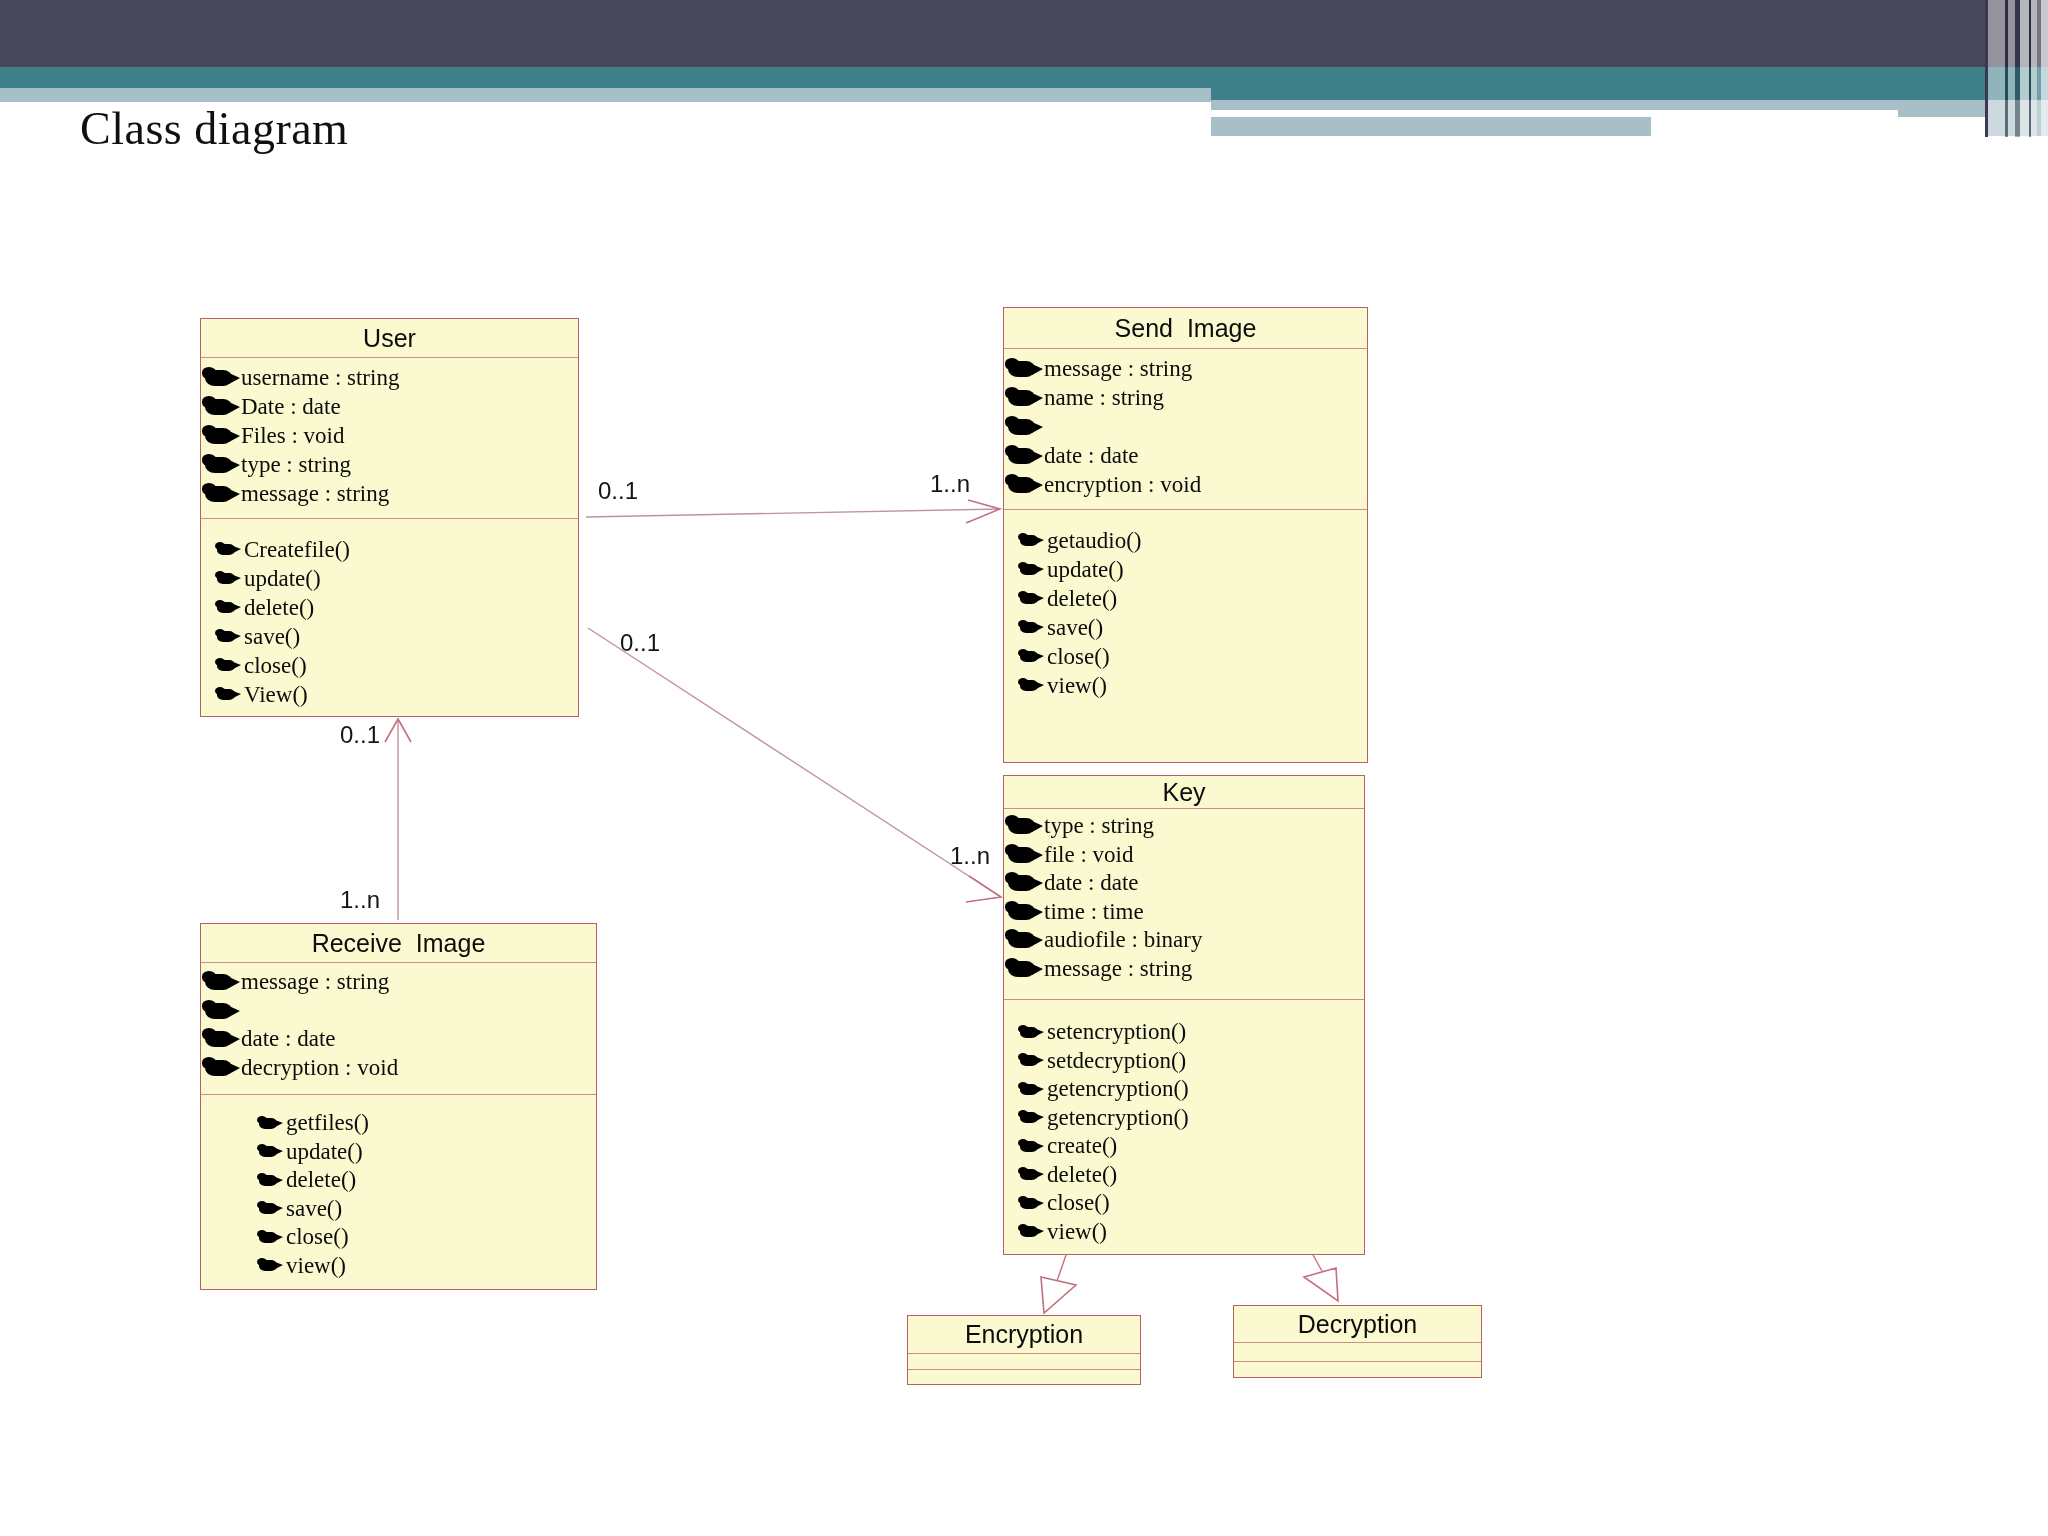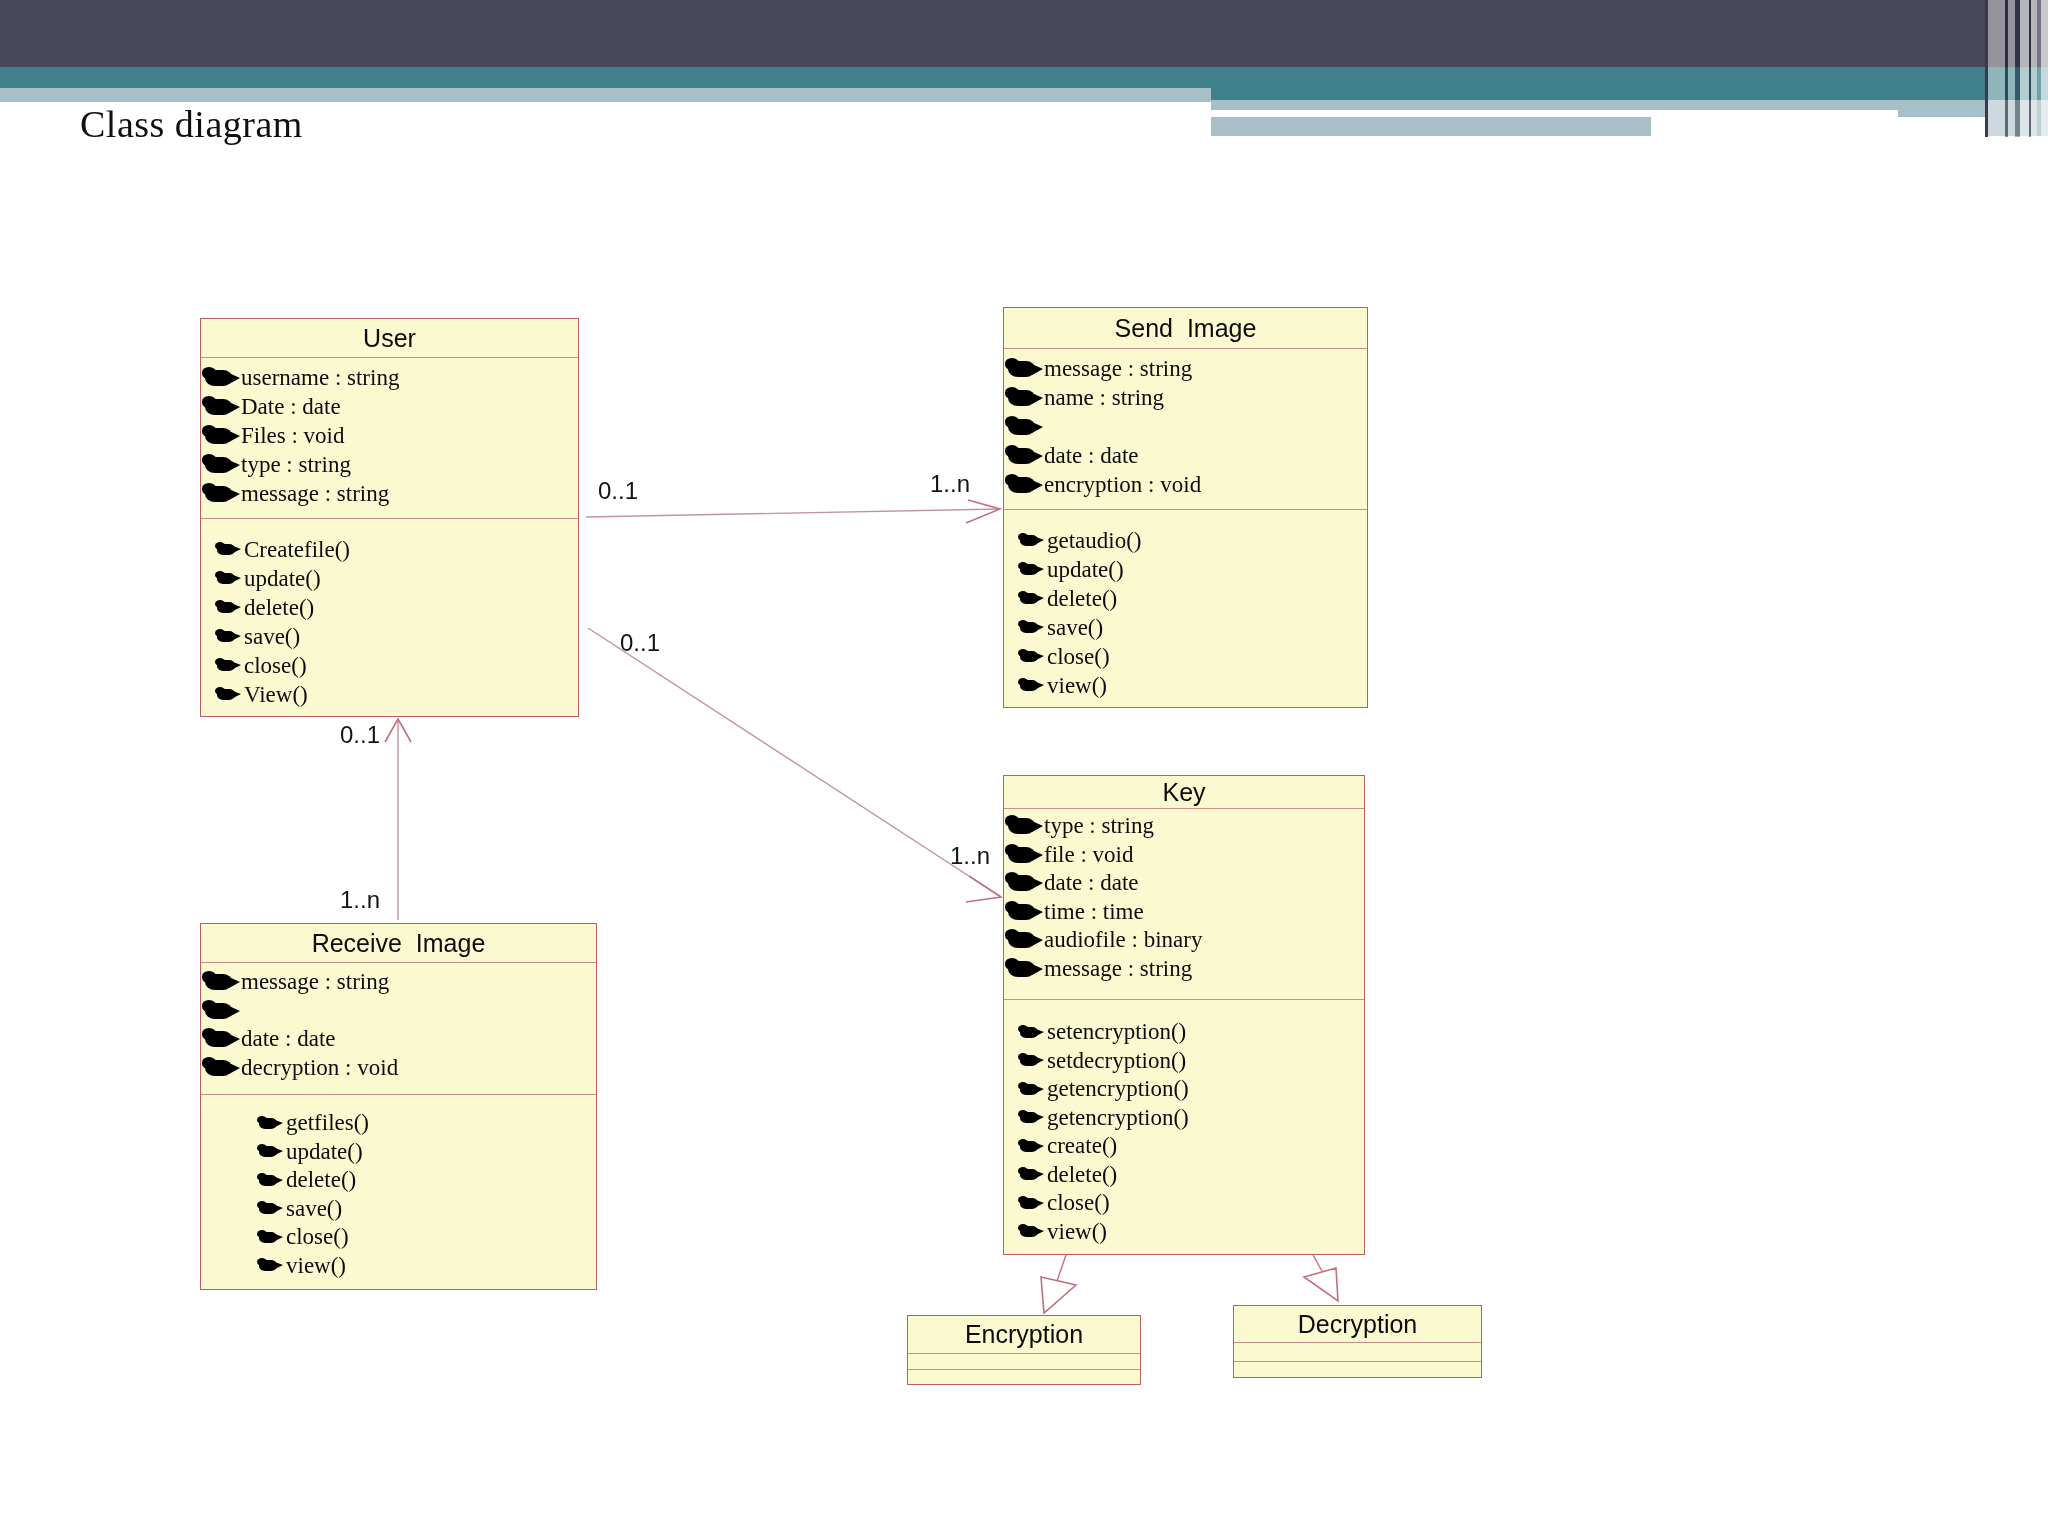--- a/index.html
+++ b/index.html
@@ -26,21 +26,21 @@
   .cs5{width:5px;background:rgba(20,20,35,0.35);}
   .cs6{width:9px;background:rgba(255,255,255,0.6);}
   .cs7{width:2px;background:rgba(20,20,35,0.5);}
   .cs8{width:6px;background:rgba(255,255,255,0.6);}
   .cs9{width:4px;background:rgba(255,255,255,0.25);}
   .cs10{width:7px;background:rgba(255,255,255,0.7);}
 
   .slide-title{
     left:80px;top:102px;
     font-family:"Liberation Serif","DejaVu Serif",serif;
-    font-size:38px;color:#101010;letter-spacing:0.5px;
+    font-size:46px;color:#101010;letter-spacing:0.5px;
   }
 
   
   .cls{
     position:absolute;background:#FBF9D0;border:1.5px solid #B86062;
     box-sizing:border-box;color:#0c0c0c;
   }
   .cls-title{
     display:flex;align-items:center;justify-content:center;
     font-size:25px;white-space:pre;box-sizing:border-box;
@@ -57,21 +57,21 @@
   .blob-attr::after{content:"";position:absolute;right:-8px;top:3px;border-left:11px solid #000;border-top:5px solid transparent;border-bottom:6px solid transparent;}
   .blob-op{width:18px;height:11px;margin-left:16px;border-radius:6px/5px;}
   .blob-op::before{content:"";position:absolute;left:-2px;top:-2px;width:10px;height:8px;background:#000;border-radius:50%;}
   .blob-op::after{content:"";position:absolute;right:-6px;top:2px;border-left:8px solid #000;border-top:3px solid transparent;border-bottom:4px solid transparent;}
 
   #box-user{left:200px;top:318px;width:379px;height:399px;}
   #box-user .cls-title{height:39px;}
   #box-user .comp-attrs{height:160px;padding-top:5px;}
   #box-user .comp-ops{height:199px;padding-top:16px;}
 
-  #box-send{left:1003px;top:307px;width:365px;height:401px;}
+  #box-send{left:1003px;top:307px;width:365px;height:456px;}
   #box-send .cls-title{height:41px;}
   #box-send .comp-attrs{height:160px;padding-top:5px;}
   #box-send .comp-ops{height:198px;padding-top:16px;}
 
   #box-key{left:1003px;top:775px;width:362px;height:480px;}
   #box-key .cls-title{height:33px;}
   #box-key .comp-attrs{height:190px;padding-top:3px;}
   #box-key .comp-attrs .row{height:28.5px;}
   #box-key .comp-ops{height:255px;padding-top:18px;}
   #box-key .comp-ops .row{height:28.5px;}

